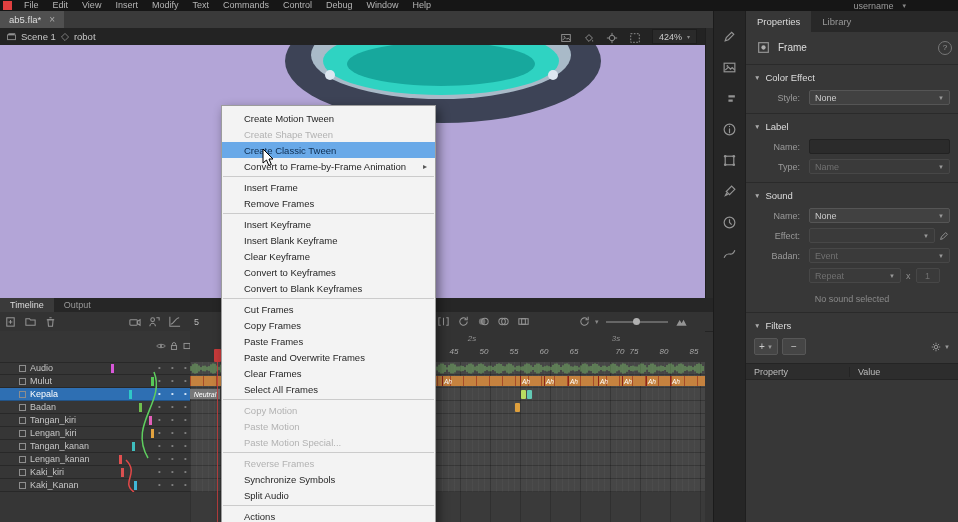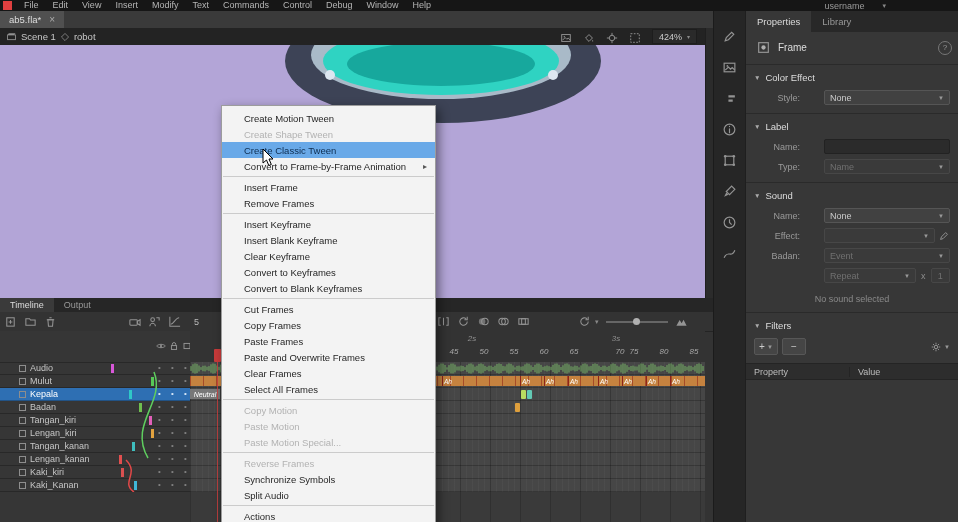--- a/index.html
+++ b/index.html
@@ -6,21 +6,21 @@
   body{width:958px;height:522px;position:relative;overflow:hidden;
        font-family:"Liberation Sans","DejaVu Sans",sans-serif;color:#ccc;
        -webkit-font-smoothing:antialiased;}
   .app{position:absolute;inset:0;}
 
   
   .menubar{position:absolute;left:0;top:0;width:958px;height:11px;background:#161616;
            display:flex;align-items:center;font-size:9px;color:#b5b5b5;overflow:hidden;}
   .app-icon{width:9px;height:9px;background:#e04040;margin:0 5px 0 3px;flex:none;}
   .menu-item{padding:0 7px;line-height:11px;white-space:nowrap;}
-  .mb-user{margin-left:auto;margin-right:72px;display:flex;align-items:center;gap:18px;color:#9a9a9a;}
+  .mb-user{margin-left:auto;margin-right:52px;display:flex;align-items:center;gap:9px;color:#9a9a9a;}
   .mb-caret{font-size:7px;color:#888;}
 
   
   .tabbar{position:absolute;left:0;top:11px;width:713px;height:17px;background:#3a3a3a;display:flex;}
   .doctab{height:100%;background:#505050;color:#ddd;font-size:9.5px;padding:0 9px;
           display:flex;align-items:center;gap:8px;}
   .doctab .close{color:#aaa;font-size:10px;}
 
   
   .editbar{position:absolute;left:0;top:28px;width:713px;height:17px;background:#232323;
@@ -93,21 +93,21 @@
   .props-tabs{height:21px;background:#282828;display:flex;align-items:stretch;font-size:9.5px;}
   .ptab{padding:0 11px;display:flex;align-items:center;color:#979797;}
   .ptab.active{background:#373737;color:#ddd;}
   .obj-row{display:flex;align-items:center;gap:7px;padding:8px 6px 9px 10px;color:#ddd;font-size:10px;}
   .help{margin-left:auto;width:12px;height:12px;border:1px solid #777;border-radius:50%;
         text-align:center;line-height:12px;font-size:8px;color:#999;flex:none;}
   .sec{border-top:1px solid #2a2a2a;padding:3px 0 8px;}
   .sec-h{display:flex;align-items:center;gap:5px;padding:4px 8px 2px;color:#ddd;font-size:9.5px;}
   .tri{font-size:6.5px;color:#aaa;}
   .frow{display:flex;align-items:center;margin:5px 8px 0 0;}
-  .frow label{width:54px;text-align:right;margin-right:24px;color:#9a9a9a;flex:none;}
+  .frow label{width:54px;text-align:right;margin-right:9px;color:#9a9a9a;flex:none;}
   .dd{flex:1;height:15px;background:#414141;border:1px solid #555;border-radius:2px;display:flex;
       align-items:center;padding:0 5px;color:#ccc;font-size:9px;box-sizing:border-box;}
   .dd .ddc{margin-left:auto;font-size:6px;color:#999;}
   .dd.dis{color:#707070;background:#3a3a3a;border-color:#474747;}
   .tinput{flex:1;height:15px;background:#2b2b2b;border:1px solid #222;border-radius:2px;box-sizing:border-box;}
   .xlab{margin:0 5px;color:#8d8d8d;}
   .numbox{width:24px;height:15px;background:#3a3a3a;border:1px solid #474747;border-radius:2px;
           color:#707070;text-align:center;line-height:15px;box-sizing:border-box;}
   .sound-status{text-align:center;color:#8a8a8a;margin-top:11px;}
   .filters-bar{display:flex;align-items:center;gap:4px;padding:5px 8px 2px;}

